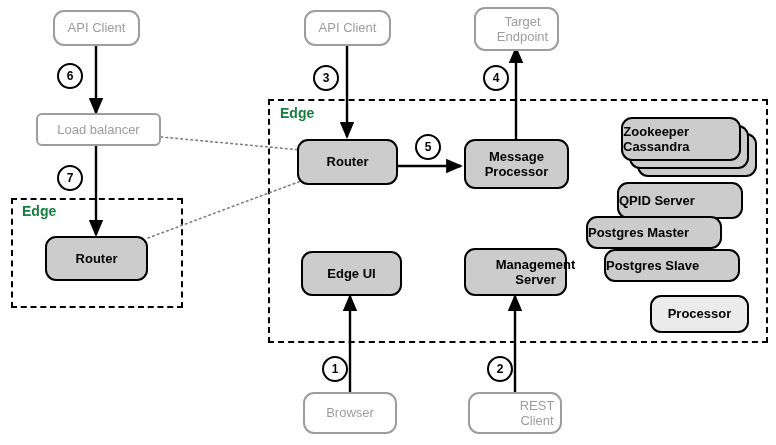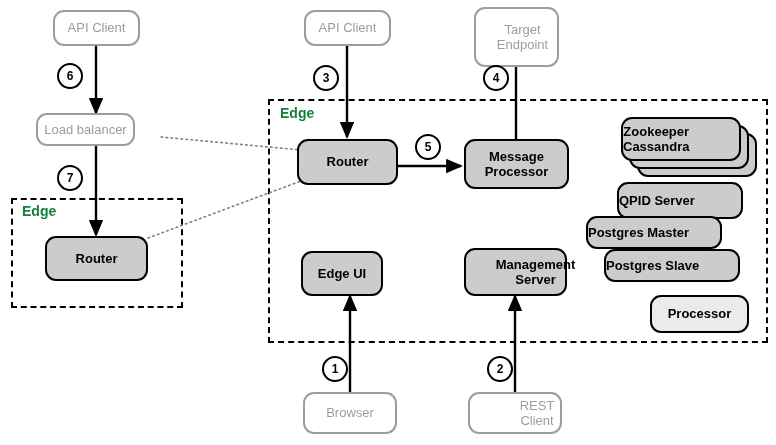--- a/index.html
+++ b/index.html
@@ -79,29 +79,29 @@
 
     <line x1="350" y1="393" x2="350" y2="296" stroke="#000" stroke-width="2.4" marker-end="url(#ah)"></line>
 
     <line x1="515" y1="393" x2="515" y2="296" stroke="#000" stroke-width="2.4" marker-end="url(#ah)"></line>
   </svg>
 
   <div class="node ghost" style="left:53px;top:10px;width:87px;height:36px;">
     <span>API Client</span>
   </div>
 
-  <div class="node ghost" style="left:36px;top:113px;width:99px;height:33px;">
+  <div class="node ghost" style="left:36px;top:113px;width:125px;height:33px;border-radius:6px;">
     <span>Load balancer</span>
   </div>
 
   <div class="node ghost" style="left:304px;top:10px;width:87px;height:36px;">
     <span>API Client</span>
   </div>
 
-  <div class="node ghost" style="left:474px;top:7px;width:85px;height:60px;padding-left:12px;">
+  <div class="node ghost" style="left:474px;top:7px;width:85px;height:44px;padding-left:12px;">
     <span class="two-line">Target
 Endpoint</span>
   </div>
 
   <div class="node ghost" style="left:303px;top:392px;width:94px;height:42px;">
     <span>Browser</span>
   </div>
 
   <div class="node ghost" style="left:468px;top:392px;width:94px;height:42px;padding-left:44px;">
     <span>REST Client</span>
@@ -113,21 +113,21 @@
 
   <div class="node solid" style="left:297px;top:139px;width:101px;height:46px;">
     <span>Router</span>
   </div>
 
   <div class="node solid" style="left:464px;top:139px;width:105px;height:50px;">
     <span class="two-line">Message
 Processor</span>
   </div>
 
-  <div class="node solid" style="left:301px;top:251px;width:82px;height:45px;">
+  <div class="node solid" style="left:301px;top:251px;width:101px;height:45px;">
     <span>Edge UI</span>
   </div>
 
   <div class="node solid" style="left:464px;top:248px;width:103px;height:48px;padding-left:40px;">
     <span class="two-line">Management
 Server</span>
   </div>
 
   <div class="node solid light" style="left:650px;top:295px;width:99px;height:38px;">
     <span>Processor</span>

